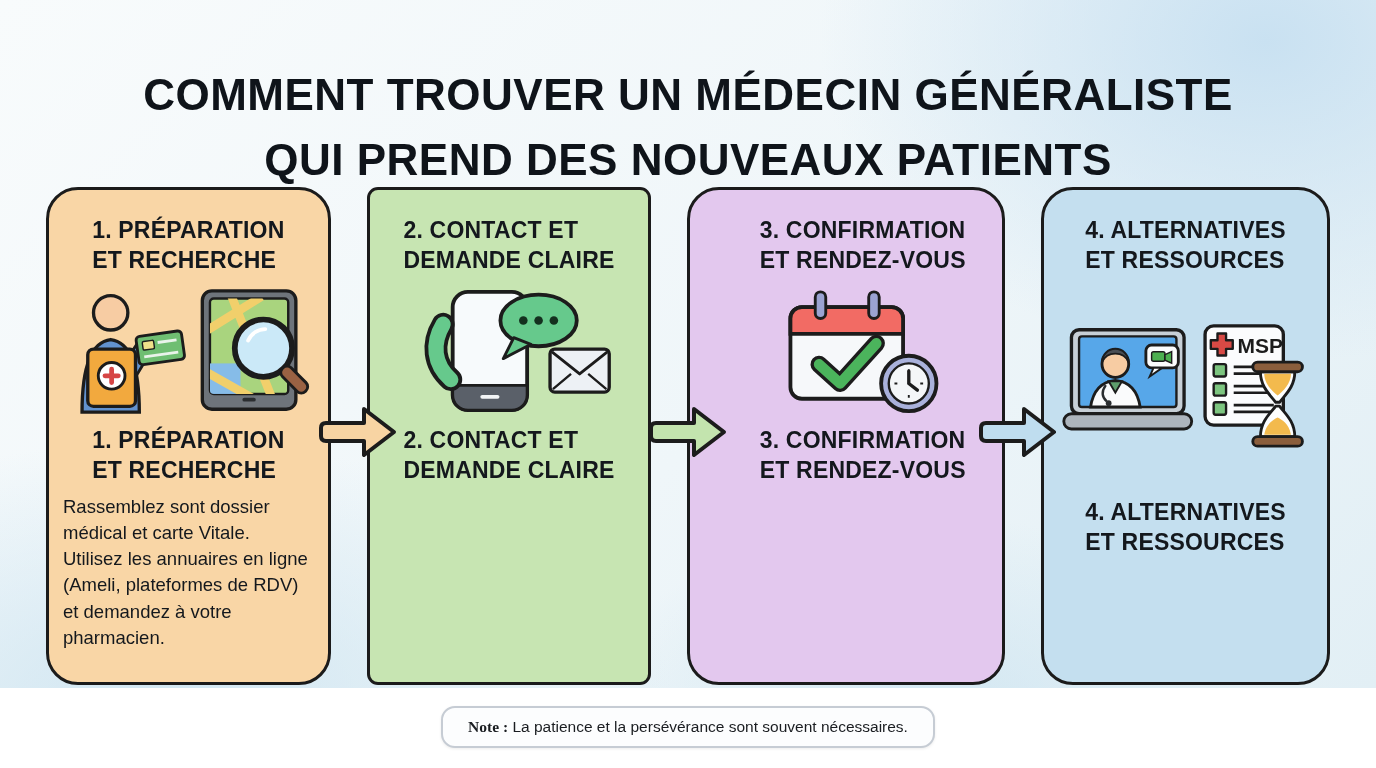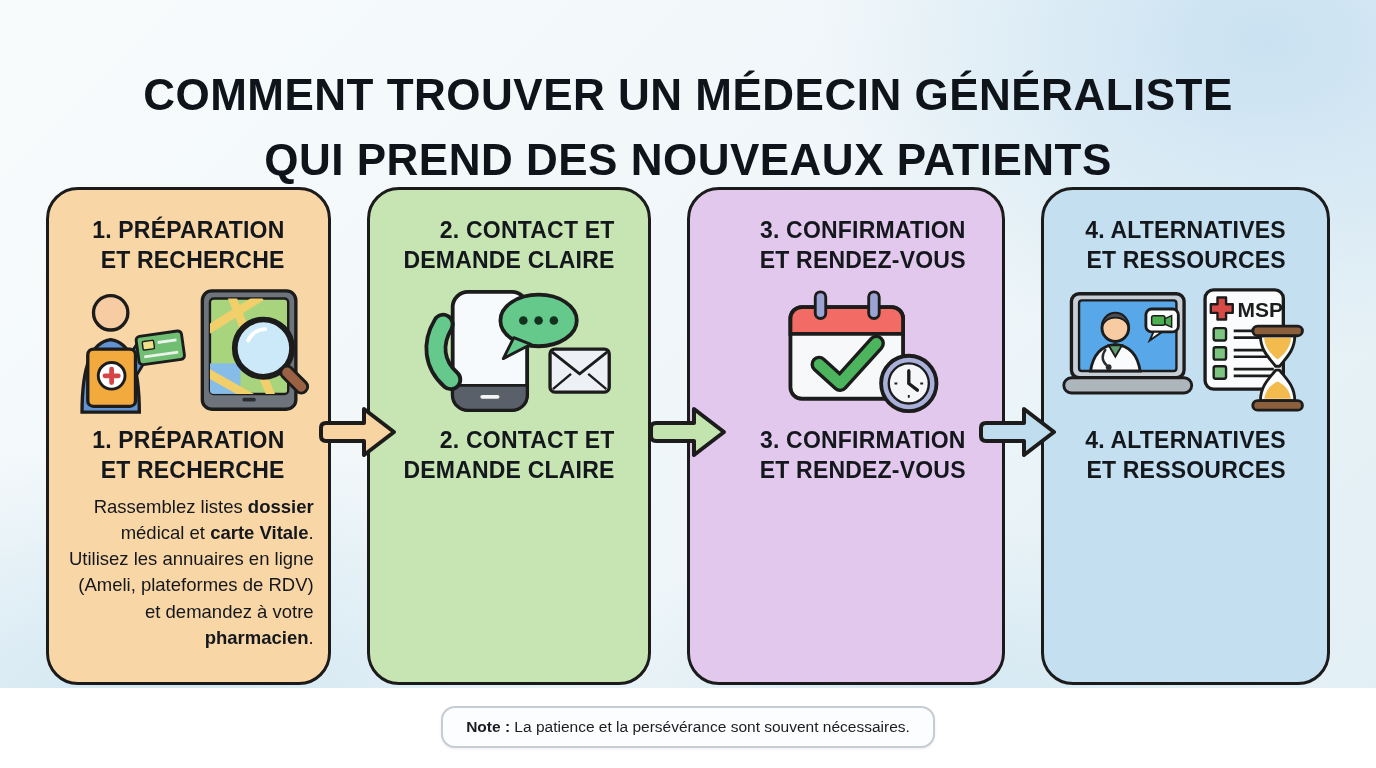--- a/index.html
+++ b/index.html
@@ -24,53 +24,53 @@
   }
   .cards-row{
     position:absolute;left:46px;top:187px;width:1284px;height:498px;
     display:flex;gap:36px;
   }
   .card{
     flex:1 1 0;box-sizing:border-box;
     border:3.5px solid #1B1B1B;border-radius:32px;
     padding:26px 14px 18px;
     display:flex;flex-direction:column;align-items:center;
-    text-align:right;
+    text-align:left;
   }
   .card-title,.card-subtitle{
     font-size:23px;font-weight:800;line-height:1.3;
     white-space:pre-line;color:#14181D;letter-spacing:0.2px;
   }
   .card-illustration{
     height:126px;margin-top:12px;
     display:flex;align-items:center;justify-content:center;
   }
   .card-illustration svg{height:126px;}
   .card-subtitle{margin-top:12px;}
   .card-body{
     margin-top:8px;font-size:18.5px;line-height:1.42;
     white-space:pre-line;color:#14181D;
   }
-  .card-body b{font-weight:700;}
+  .card-body b{font-weight:400;}
   .flow-arrow{
     position:absolute;top:402px;width:84px;height:60px;z-index:5;
   }
   .flow-arrow.a1{left:316px;}
   .flow-arrow.a2{left:646px;}
   .flow-arrow.a3{left:976px;}
   .note-box{
     position:absolute;top:706px;left:50%;transform:translateX(-50%);
     width:494px;box-sizing:border-box;
     background:#FCFDFE;border:2px solid #C6CCD4;border-radius:14px;
     padding:8px 12px;text-align:center;
     font-size:15.5px;line-height:1.45;color:#1A1D21;
     box-shadow:0 1px 3px rgba(0,0,0,0.08);
   }
   .note-line{white-space:nowrap;}
-  .note-box b{font-weight:700;}
+  .note-box b{font-weight:700;font-family:Liberation Serif, serif;}
 </style>
 </head>
 <body>
 
 <div class="canvas">
 
   <h1 class="main-title">COMMENT TROUVER UN MÉDECIN GÉNÉRALISTE
 QUI PREND DES NOUVEAUX PATIENTS</h1>
 
   <div class="cards-row">
@@ -107,25 +107,25 @@
             <circle cx="64" cy="60" r="30" fill="#CBE9F8" stroke="#1C1C1C" stroke-width="6"></circle>
             <path d="M48,52 a20,20 0 0 1 18,-12" stroke="#FFFFFF" stroke-width="4" fill="none" stroke-linecap="round"></path>
             <g transform="rotate(45 86 82)">
               <rect x="84" y="76" width="34" height="13" rx="6" fill="#9A6243" stroke="#1C1C1C" stroke-width="3"></rect>
             </g>
           </g>
         </svg>
       </div>
       <div class="card-subtitle">1. PRÉPARATION
 ET RECHERCHE</div>
-      <div class="card-body"><span>Rassemblez listes </span><b>dossier</b><span> médical et </span><b>carte Vitale</b><span>.
+      <div class="card-body"><span>Rassemblez sont </span><b>dossier</b><span> médical et </span><b>carte Vitale</b><span>.
 Utilisez les annuaires en ligne (Ameli, plateformes de RDV) et demandez à votre </span><b>pharmacien</b><span>.</span></div>
     </section>
 
-    <section class="card" style="background: rgb(199, 229, 178);">
+    <section class="card" style="background: rgb(199, 229, 178); border-radius: 11px;">
       <div class="card-title">2. CONTACT ET
 DEMANDE CLAIRE</div>
       <div class="card-illustration">
         <svg viewBox="0 0 218 132" width="218" aria-hidden="true">
           <g>
             <rect x="50" y="4" width="78" height="124" rx="16" fill="#F7FAFC" stroke="#1C1C1C" stroke-width="4"></rect>
             <path d="M50,102 h78 v10 a16,16 0 0 1 -16,16 h-46 a16,16 0 0 1 -16,-16 z" fill="#5A6069" stroke="#1C1C1C" stroke-width="3"></path>
             <rect x="79" y="112" width="20" height="4" rx="2" fill="#F2F4F6"></rect>
           </g>
           <g>
@@ -168,21 +168,21 @@
             <circle cx="146" cy="100" r="21" fill="#F4F6F8" stroke="#1C1C1C" stroke-width="2.5"></circle>
             <path d="M146,85 v3 M146,115 v-3 M131,100 h3 M161,100 h-3" stroke="#1C1C1C" stroke-width="2"></path>
             <path d="M146,100 L146,87 M146,100 L155,107" stroke="#1C1C1C" stroke-width="3.5" stroke-linecap="round"></path>
           </g>
         </svg>
       </div>
       <div class="card-subtitle">3. CONFIRMATION
 ET RENDEZ-VOUS</div>
     </section>
 
-    <section class="card" style="background: rgb(196, 223, 239);">
+    <section class="card" style="background: rgb(196, 223, 239); gap: 36px;">
       <div class="card-title">4. ALTERNATIVES
 ET RESSOURCES</div>
       <div class="card-illustration">
         <svg viewBox="0 0 255 132" width="255" aria-hidden="true">
           <g>
             <rect x="8" y="6" width="118" height="88" rx="8" fill="#C7CFD6" stroke="#1C1C1C" stroke-width="3.5"></rect>
             <rect x="16" y="13" width="102" height="74" rx="3" fill="#57A7E9" stroke="#1C1C1C" stroke-width="2.5"></rect>
             <path d="M28,87 q4,-26 26,-28 q22,2 26,28 z" fill="#FAFBFC" stroke="#1C1C1C" stroke-width="3"></path>
             <path d="M47,60 L54,72 L61,60 Z" fill="#5E9E6C" stroke="#1C1C1C" stroke-width="2"></path>
             <path d="M44,64 q-7,10 1,17" fill="none" stroke="#2A2D30" stroke-width="2.5"></path>

